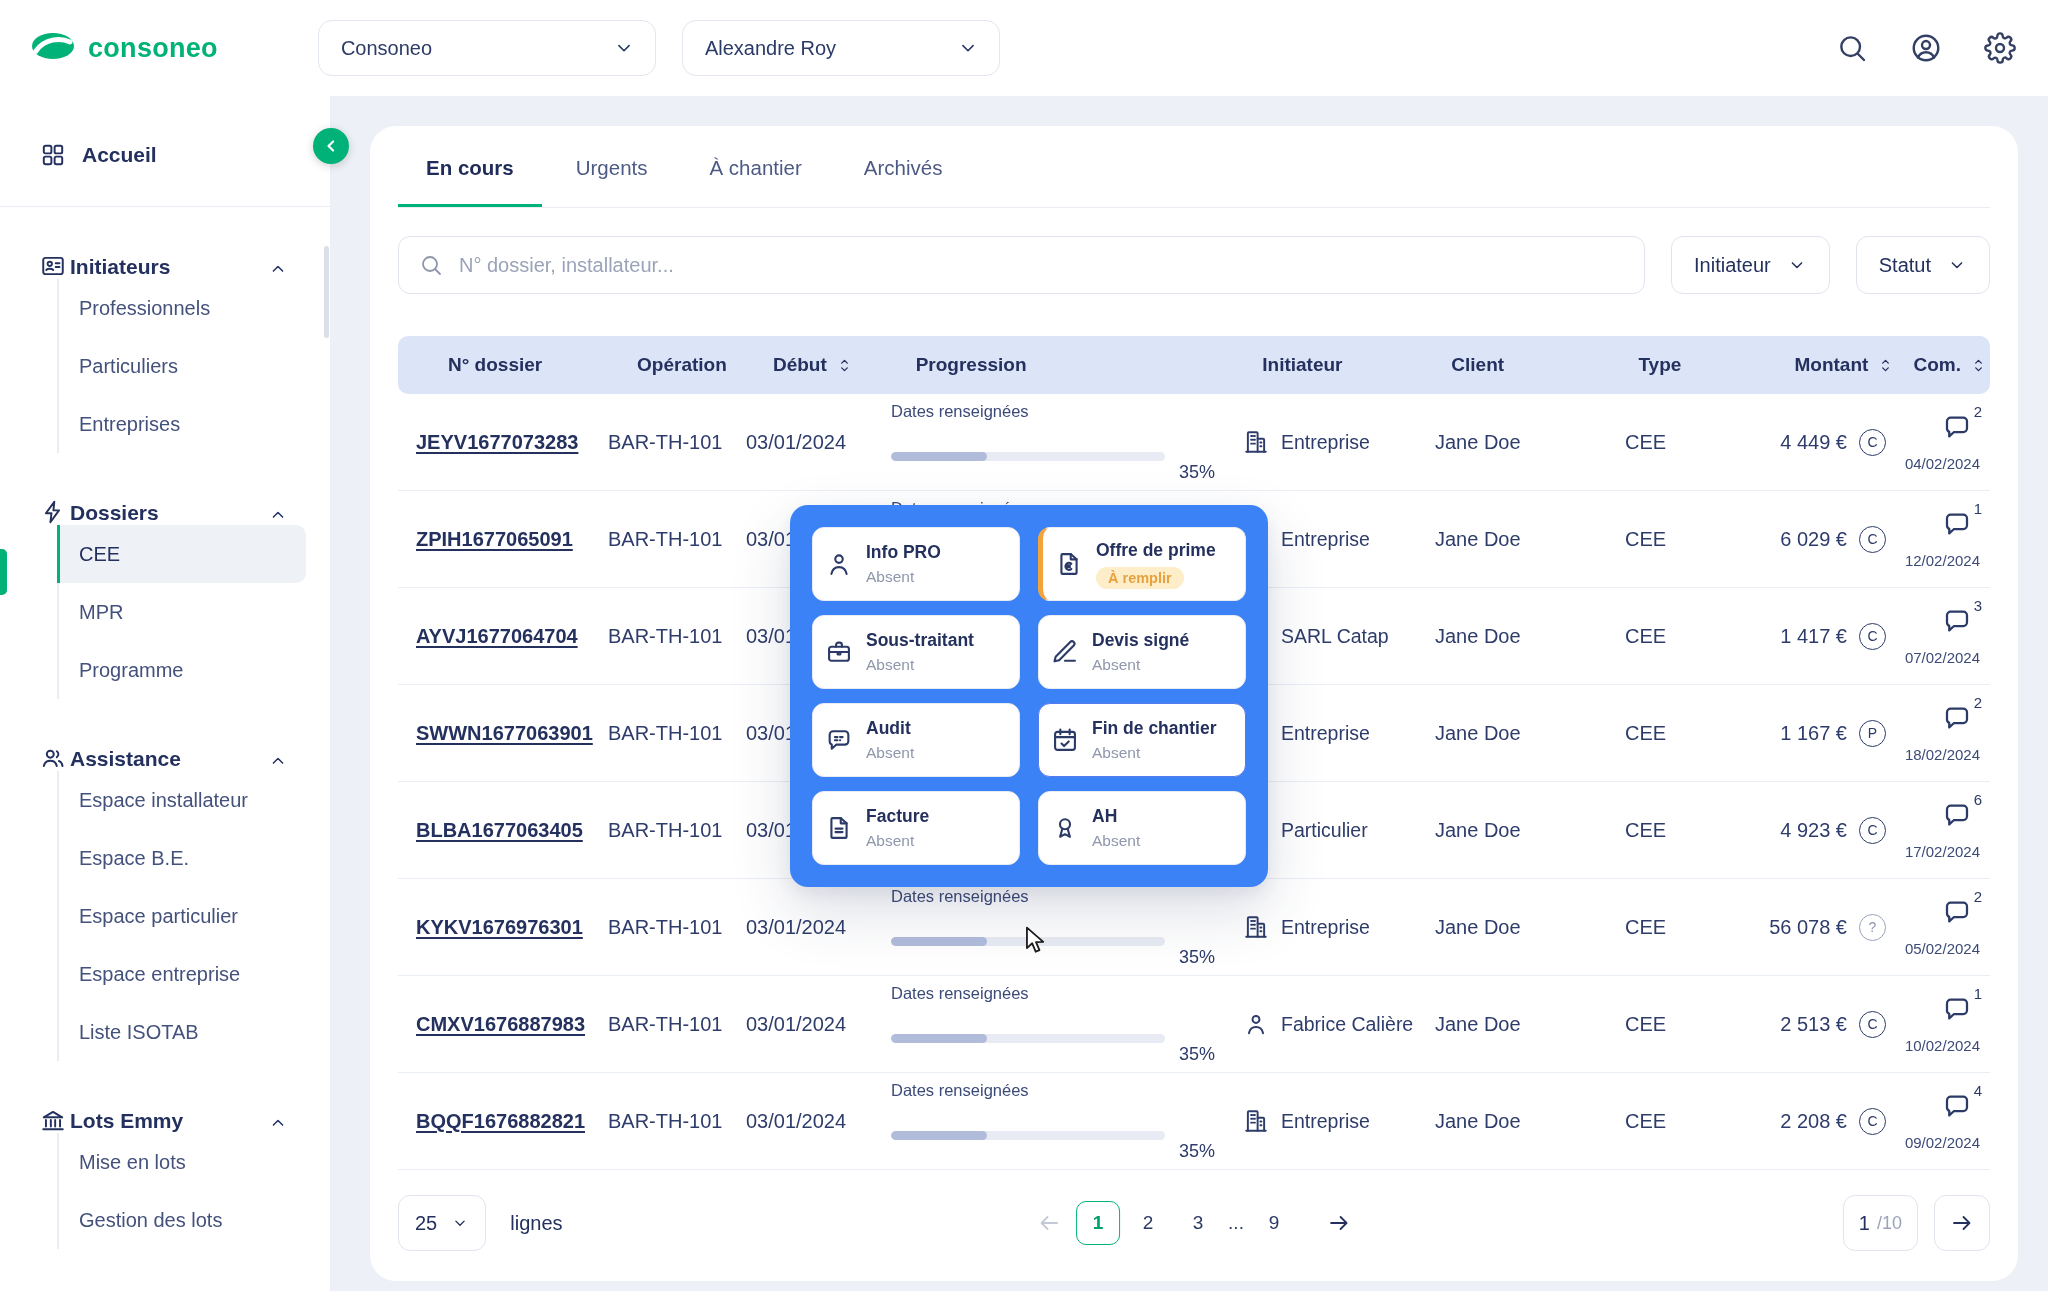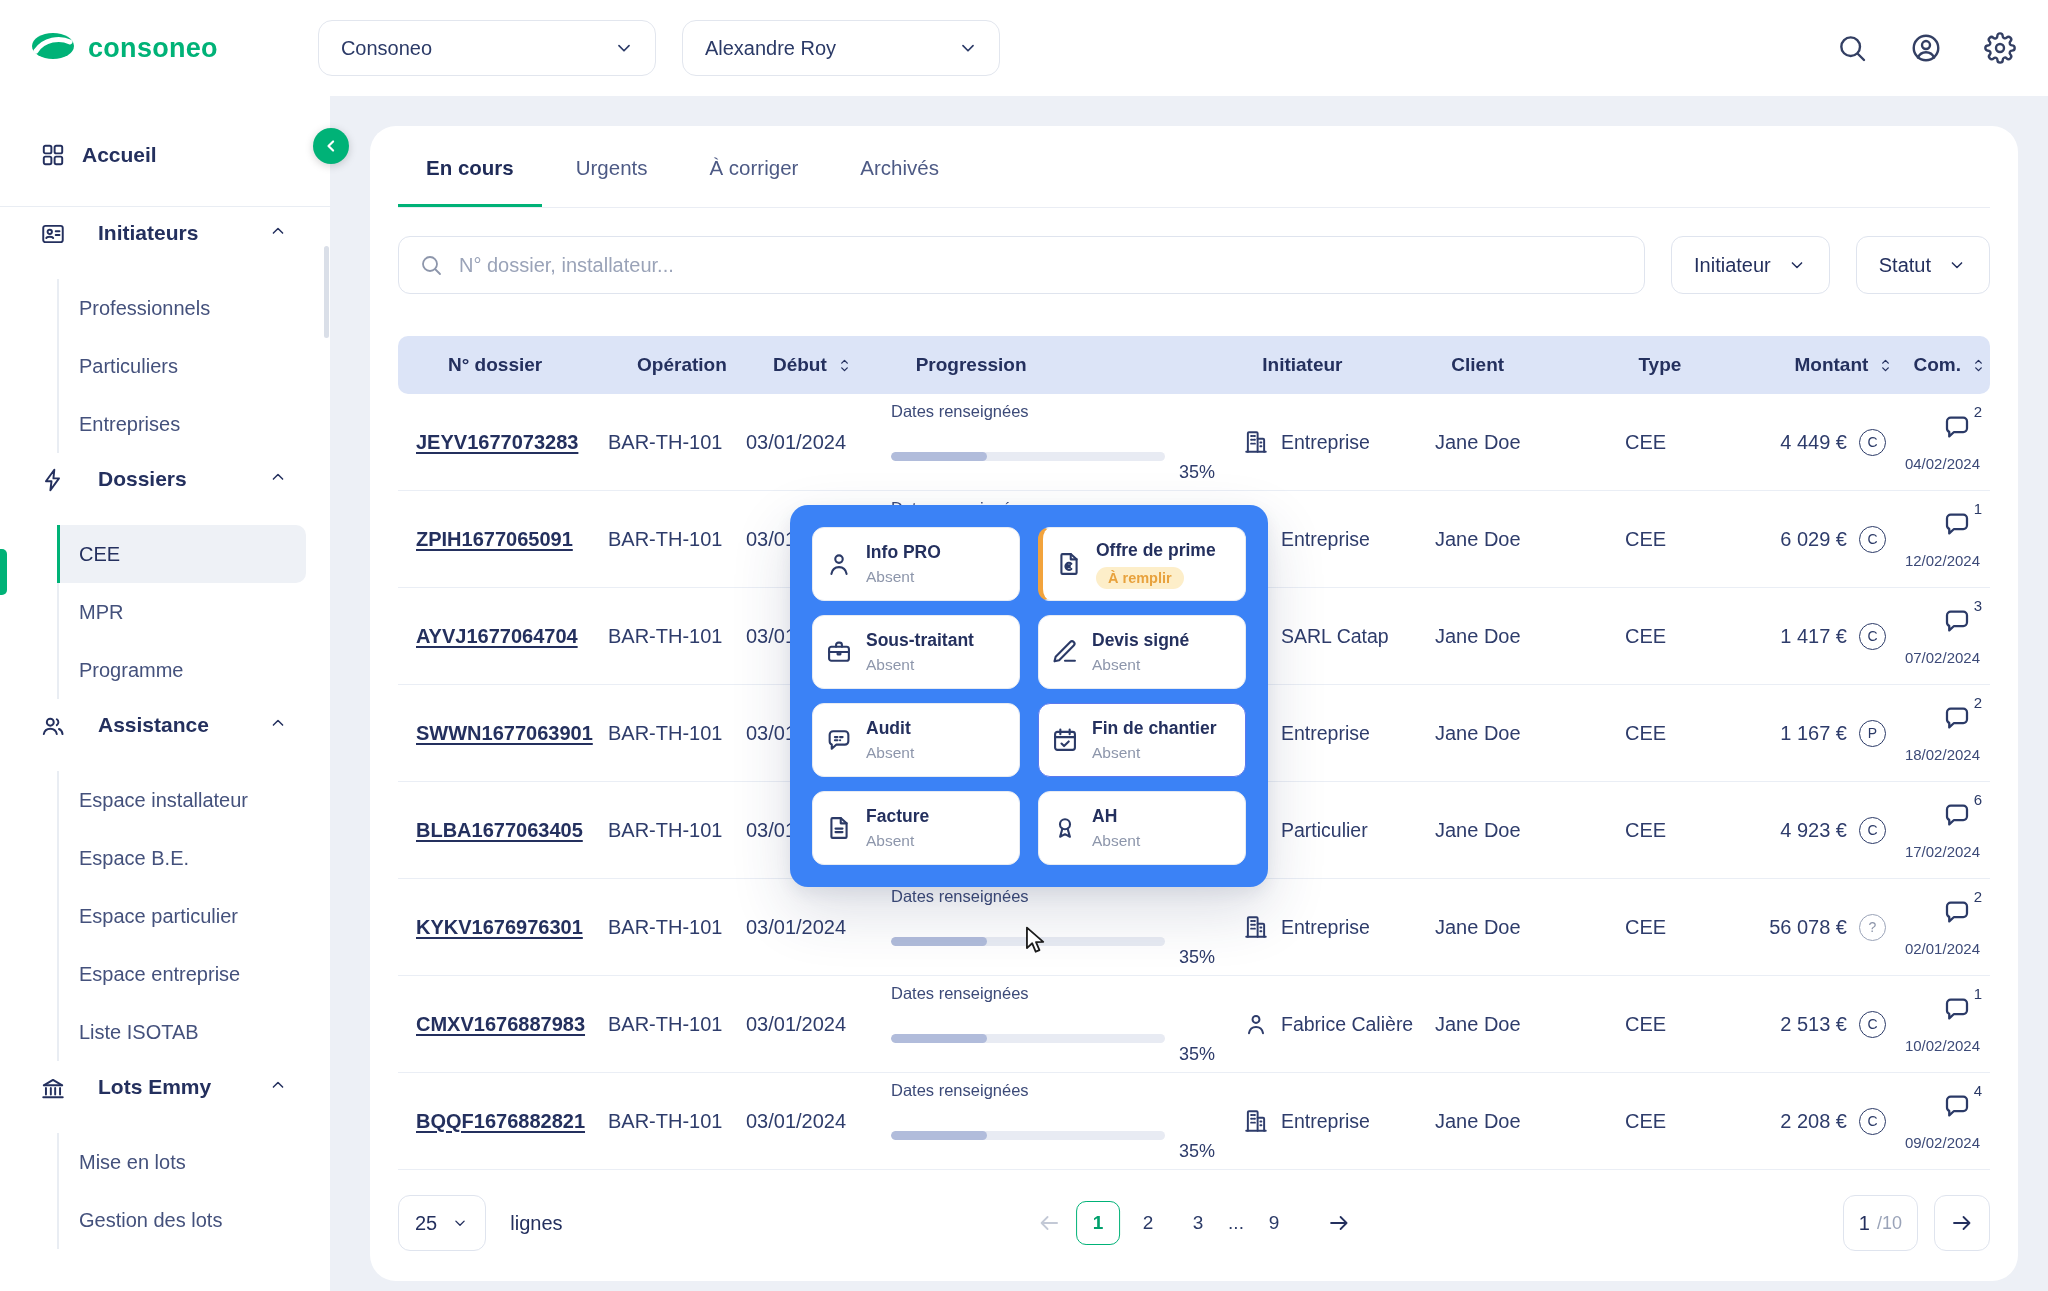--- a/index.html
+++ b/index.html
@@ -21,21 +21,21 @@
   .topbar-actions { margin-left:auto; display:flex; align-items:center; gap:42px; padding-right:16px; }
   .topbar-actions .action { width:32px; height:32px; color:#333f63; cursor:pointer; display:inline-flex; }
   .topbar-actions .action svg { width:100%; height:100%; fill:none; stroke:currentColor; stroke-width:1.8; stroke-linecap:round; stroke-linejoin:round; }
 
   
   .layout { display:flex; height:1195px; }
   .sidebar { position:relative; width:330px; flex-shrink:0; background:#fff; padding-top:30px; }
   .nav-home { display:flex; align-items:center; gap:16px; height:58px; padding:0 42px 0 40px; font-size:21px; font-weight:700; color:#24305e; cursor:pointer; }
   .nav-home .icn { width:26px; height:26px; }
   .sidebar-divider { height:1px; background:#e9edf3; margin:22px 0 10px; }
-  .nav-section-header { display:flex; align-items:flex-start; gap:32px; height:58px; margin-top:14px; padding:0 42px 0 40px; font-size:21px; font-weight:700; color:#24305e; cursor:pointer; }
+  .nav-section-header { display:flex; align-items:flex-end; gap:4px; height:58px; margin-top:14px; padding:0 42px 0 40px; font-size:21px; font-weight:700; color:#24305e; cursor:pointer; }
   .nav-section-header .icn { width:26px; height:26px; }
   .nav-section-header .chev { margin-left:auto; width:20px; height:20px; }
   .nav-sub { list-style:none; margin:0 24px 0 57px; padding:0; }
   .nav-sub-item { display:flex; align-items:center; height:58px; padding-left:20px; border-left:2px solid #e9edf3; font-size:20px; color:#44517c; cursor:pointer; }
   .nav-sub-item.active { background:#eef1f6; border-left:3px solid #00b277; border-radius:0 10px 10px 0; color:#24305e; padding-left:19px; }
   .sidebar-scrollbar { position:absolute; right:1px; top:150px; width:5px; height:92px; background:#dadfe8; border-radius:3px; }
 
   .collapse-btn { position:absolute; left:313px; top:128px; width:36px; height:36px; border-radius:50%; background:#00b277; color:#fff; display:flex; align-items:center; justify-content:center; cursor:pointer; box-shadow:0 2px 8px rgba(0,0,0,.18); z-index:30; }
   .collapse-btn .icn { width:20px; height:20px; }
   .collapse-btn svg { stroke-width:2.6; }
@@ -288,21 +288,21 @@
   </div>
         </nav>
       <div class="sidebar-scrollbar"></div>
     </aside>
 
     <main class="main">
       <section class="card">
         <div class="tabs">
             <div class="tab active">En cours</div>
             <div class="tab">Urgents</div>
-            <div class="tab">À corriger</div>
+            <div class="tab">À chantier</div>
             <div class="tab">Archivés</div>
           </div>
 
         <div class="filters">
           <div class="searchbox">
             <span class="icn">
                 <svg viewBox="0 0 24 24">
                   <circle cx="11" cy="11" r="7"></circle>
                   <path d="m16.5 16.5 4.5 4.5"></path>
                 </svg>
@@ -621,21 +621,21 @@
     <div class="td c-montant">
                 <span>56 078 €</span>
                 <span class="badge muted">?</span>
               </div>
     <div class="td c-com">
       <span class="com-btn"><span class="icn ">
                     <svg viewBox="0 0 24 24">
                       <path d="M7 4.5h10a3 3 0 0 1 3 3V13a3 3 0 0 1-3 3H9.6L5.8 19.5v-3.6A3 3 0 0 1 4 13V7.5a3 3 0 0 1 3-3z"></path>
                     </svg>
                   </span><span class="com-count">2</span></span>
-      <span class="com-date">02/01/2024</span>
+      <span class="com-date">05/02/2024</span>
     </div>
   </div>
   <div class="tr">
     <div class="td c-dossier">
                 <a class="dossier-link">CMXV1676887983</a>
               </div>
     <div class="td c-operation">BAR-TH-101</div>
     <div class="td c-debut">03/01/2024</div>
     <div class="td c-progression">
       <div class="prog">

